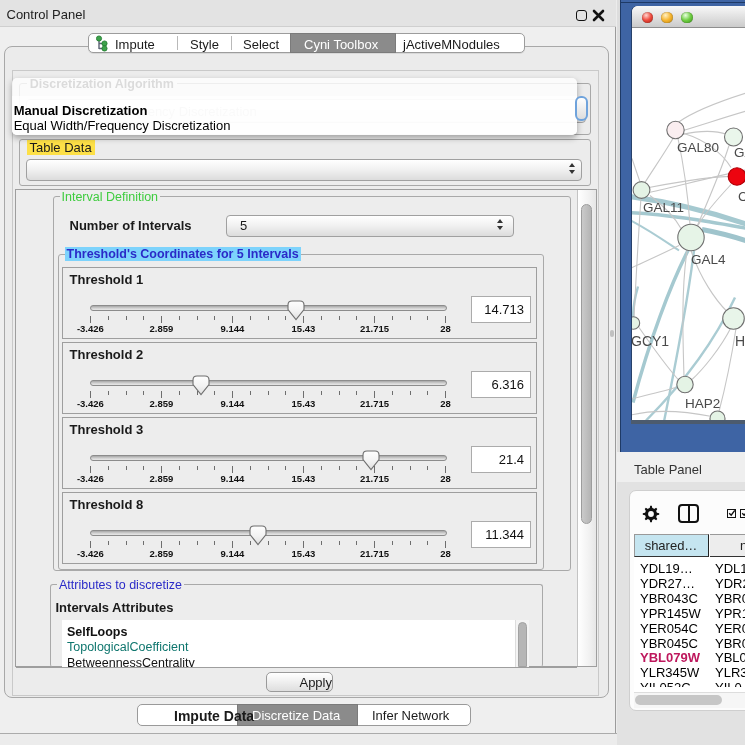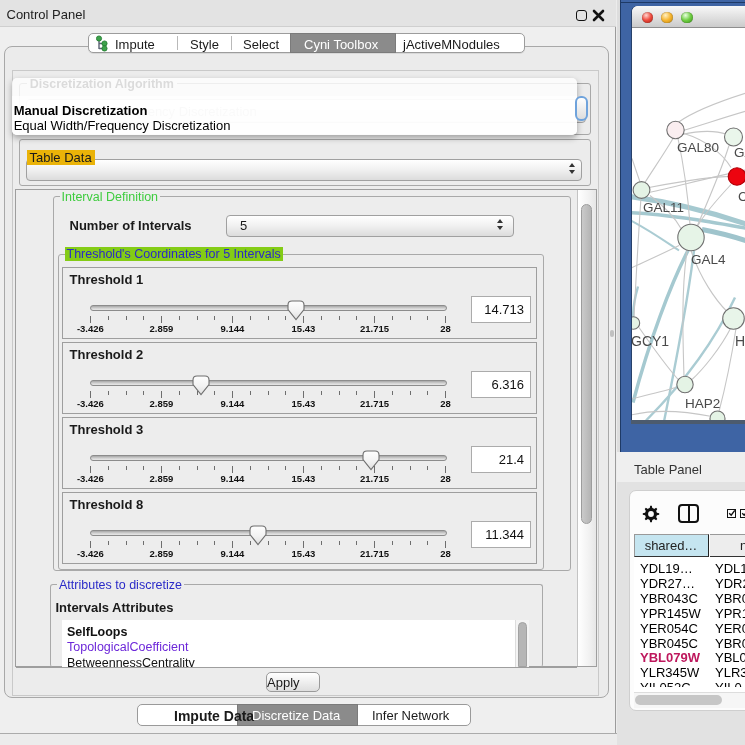--- a/index.html
+++ b/index.html
@@ -35,40 +35,40 @@
 <div class="abs" style="left:190px;top:36.5px;font-size:13px;color:#1A1A1A;font-weight:500;white-space:nowrap;">Style</div>
 <div class="abs" style="left:243px;top:36.5px;font-size:13px;color:#1A1A1A;font-weight:500;white-space:nowrap;">Select</div>
 <div class="abs" style="left:304px;top:36.5px;font-size:13px;color:#FFF;font-weight:500;white-space:nowrap;">Cyni Toolbox</div>
 <div class="abs" style="left:403px;top:36.5px;font-size:13px;color:#1A1A1A;font-weight:500;white-space:nowrap;">jActiveMNodules</div>
 <div class="abs" style="left:11.5px;top:69.5px;width:587px;height:626px;background:#ECECEC;border:1px solid #C9C9C9;"></div>
 <div class="abs" style="left:18.5px;top:83px;width:572px;height:52px;border:1px solid #A8A8A8;border-radius:3px;"></div>
 <div class="abs" style="left:26.8px;top:76.5px;font-size:12.5px;color:#4A4A4A;font-weight:700;white-space:nowrap;background:#ECECEC;padding:0 3px;z-index:2;">Discretization Algorithm</div>
 <div class="abs combo" style="left:26px;top:98.5px;width:560px;height:24px;"></div>
 <div class="abs" style="left:40px;top:103.5px;font-size:13px;color:#8A8A8A;font-weight:400;white-space:nowrap;z-index:1;">Equal Width/Frequency Discretization</div>
 <div class="abs" style="left:18.5px;top:139px;width:572px;height:47px;border:1px solid #A8A8A8;border-radius:3px;"></div>
-<div class="abs" style="left:26.5px;top:150px;font-size:13px;color:#1A1A1A;font-weight:400;white-space:nowrap;background:#eab308;padding:0 3px;z-index:2;text-align:center;">Table Data</div>
+<div class="abs" style="left:26.5px;top:140px;font-size:13px;color:#1A1A1A;font-weight:400;white-space:nowrap;background:#fde047;padding:0 3px;z-index:2;text-align:center;">Table Data</div>
 <div class="abs combo" style="left:26px;top:158.5px;width:556px;height:22px;"></div>
 <div class="abs carets" style="left:569px;top:163px;">
       <div class="up"></div>
       <div class="dn"></div>
     </div>
 <div class="abs" style="left:14.5px;top:188.5px;width:582px;height:478.5px;background:#EDEDED;border:1px solid #9E9E9E;"></div>
 <div class="abs" style="left:576.5px;top:189.5px;width:19.5px;height:476.5px;background:linear-gradient(90deg,#FFFFFF,#F2F2F2 60%,#E6E6E6);border-left:1px solid #C4C4C4;"></div>
 <div class="abs" style="left:580.5px;top:204px;width:11px;height:320px;background:linear-gradient(90deg,#CACACA,#B4B4B4);border:1px solid #9C9C9C;border-radius:5.5px;"></div>
 <div class="abs" style="left:53px;top:196px;width:518px;height:375px;border:1px solid #A9A9A9;border-radius:3px;"></div>
 <div class="abs" style="left:59.5px;top:189.5px;font-size:12.5px;color:#3ECC3E;font-weight:400;white-space:nowrap;background:#EDEDED;padding:0 2px;z-index:2;">Interval Definition</div>
 <div class="abs" style="left:69.5px;top:217.5px;font-size:13px;color:#1A1A1A;font-weight:700;white-space:nowrap;">Number of Intervals</div>
 <div class="abs combo" style="left:226px;top:214.5px;width:288px;height:22px;"></div>
 <div class="abs" style="left:240px;top:217.5px;font-size:13px;color:#1A1A1A;font-weight:400;white-space:nowrap;">5</div>
 <div class="abs carets" style="left:497px;top:219px;">
       <div class="up"></div>
       <div class="dn"></div>
     </div>
 <div class="abs" style="left:57.5px;top:253.5px;width:486px;height:316.5px;border:1px solid #A9A9A9;border-radius:3px;"></div>
-<div class="abs" style="left:64.5px;top:247px;font-size:12.5px;color:#2A2AC8;font-weight:400;white-space:nowrap;background:#84cc16;padding:0 2px;z-index:2;">Threshold's Coordinates for 5 Intervals</div>
+<div class="abs" style="left:64.5px;top:247px;font-size:12.5px;color:#2A2AC8;font-weight:700;white-space:nowrap;background:#7dd3fc;padding:0 2px;z-index:2;">Threshold's Coordinates for 5 Intervals</div>
 <div class="abs" style="left:61.5px;top:266.5px;width:475px;height:72.5px;background:#EDEDED;border:1px solid #9E9E9E;"></div>
 <div class="abs" style="left:69.5px;top:272.0px;font-size:13px;color:#1A1A1A;font-weight:700;white-space:nowrap;">Threshold 1</div>
 <div class="abs" style="left:90px;top:305.0px;width:357px;height:5.5px;border:1px solid #8C8C8C;border-radius:3px;background:linear-gradient(#A6A6A6,#D2D2D2 55%,#E8E8E8);"></div>
 <div class="abs" style="left:90px;top:316.0px;width:357px;height:6.5px;background:repeating-linear-gradient(90deg,#6E6E6E 0 1px,transparent 1px 71.02px);"></div>
 <div class="abs" style="left:90px;top:316.0px;width:357px;height:3.5px;background:repeating-linear-gradient(90deg,#6E6E6E 0 1px,transparent 1px 17.755px);"></div>
 <div class="abs" style="left:90.4px;top:323.0px;font-size:9.5px;color:#111;font-weight:700;white-space:nowrap;transform:translateX(-50%);">-3.426</div>
 <div class="abs" style="left:161.42000000000002px;top:323.0px;font-size:9.5px;color:#111;font-weight:700;white-space:nowrap;transform:translateX(-50%);">2.859</div>
 <div class="abs" style="left:232.44px;top:323.0px;font-size:9.5px;color:#111;font-weight:700;white-space:nowrap;transform:translateX(-50%);">9.144</div>
 <div class="abs" style="left:303.46000000000004px;top:323.0px;font-size:9.5px;color:#111;font-weight:700;white-space:nowrap;transform:translateX(-50%);">15.43</div>
 <div class="abs" style="left:374.48px;top:323.0px;font-size:9.5px;color:#111;font-weight:700;white-space:nowrap;transform:translateX(-50%);">21.715</div>
@@ -152,27 +152,27 @@
       </defs>
 <path d="M1 5 Q1 1 5 1 L13 1 Q17 1 17 5 L17 9.5 L9 19.5 L1 9.5 Z" fill="url(#tg491.5)" stroke="#6E6E6E" stroke-width="1.1"></path>
     </svg>
 <div class="abs" style="left:471px;top:521.0px;width:60px;height:27px;background:#FFF;border:1px solid #ABABAB;"></div>
 <div class="abs" style="left:471px;top:521.0px;font-size:13px;color:#111;font-weight:400;white-space:nowrap;width:53px;text-align:right;line-height:27px;">11.344</div>
 <div class="abs" style="left:49.5px;top:584px;width:493px;height:83px;border:1px solid #A9A9A9;border-radius:3px;border-bottom:none;"></div>
 <div class="abs" style="left:57px;top:577.5px;font-size:12.5px;color:#2A2AC8;font-weight:400;white-space:nowrap;background:#EDEDED;padding:0 2px;z-index:2;">Attributes to discretize</div>
 <div class="abs" style="left:55.5px;top:599.5px;font-size:13px;color:#1A1A1A;font-weight:700;white-space:nowrap;">Intervals Attributes</div>
 <div class="abs" style="left:61.5px;top:620px;width:467px;height:46.5px;background:#FFF;"></div>
 <div class="abs" style="left:67px;top:624.5px;font-size:12.5px;color:#111;font-weight:700;white-space:nowrap;">SelfLoops</div>
-<div class="abs" style="left:67px;top:640px;font-size:12.5px;color:#6d28d9;font-weight:400;white-space:nowrap;">TopologicalCoefficient</div>
+<div class="abs" style="left:67px;top:640px;font-size:12.5px;color:#0f766e;font-weight:400;white-space:nowrap;">TopologicalCoefficient</div>
 <div class="abs" style="left:67px;top:655.5px;font-size:12.5px;color:#111;font-weight:400;white-space:nowrap;">BetweennessCentrality</div>
 <div class="abs" style="left:515px;top:620px;width:13.5px;height:46.5px;background:#F4F4F4;border-left:1px solid #DDD;"></div>
 <div class="abs" style="left:518px;top:621.5px;width:9px;height:45px;background:#B6B6B6;border:1px solid #A2A2A2;border-radius:4.5px 4.5px 0 0;"></div>
 <div class="abs" style="left:15.5px;top:667.5px;width:561px;height:4px;background:#ECECEC;z-index:2;"></div>
 <div class="abs" style="left:15.5px;top:666.5px;width:561px;height:1px;background:#9E9E9E;z-index:2;"></div>
-<div class="abs" style="left:266px;top:671.5px;width:54px;height:20.5px;background:linear-gradient(#FFFFFF,#EFEFEF 50%,#DEDEDE);border:1px solid #9A9A9A;border-radius:5px;text-align:left;line-height:19px;font-size:13px;color:#1A1A1A;">Apply</div>
+<div class="abs" style="left:266px;top:671.5px;width:67px;height:20.5px;background:linear-gradient(#FFFFFF,#EFEFEF 50%,#DEDEDE);border:1px solid #9A9A9A;border-radius:5px;text-align:right;line-height:19px;font-size:13px;color:#1A1A1A;">Apply</div>
 <div class="abs" style="left:137px;top:704px;width:334px;height:21.5px;background:#FFF;border:1px solid #9A9A9A;border-radius:5px;"></div>
 <div class="abs" style="left:236.5px;top:704px;width:121px;height:21.5px;background:#8B8B8B;border:1px solid #7B7B7B;"></div>
 <div class="abs" style="left:150px;top:708px;font-size:14px;color:#1A1A1A;font-weight:700;white-space:nowrap;margin-left:24px;">Impute Data</div>
 <div class="abs" style="left:252px;top:708px;font-size:13px;color:#FFF;font-weight:500;white-space:nowrap;">Discretize Data</div>
 <div class="abs" style="left:372px;top:708px;font-size:13px;color:#1A1A1A;font-weight:500;white-space:nowrap;">Infer Network</div>
 <div class="abs" style="left:12px;top:78px;width:564.5px;height:56.5px;background:rgba(255,255,255,0.8);border-radius:5px;box-shadow:0 3px 6px rgba(0,0,0,0.32);z-index:10;"></div>
 <div class="abs" style="left:12px;top:96px;width:564.5px;height:38.5px;background:rgba(255,255,255,0.75);border-radius:0 0 5px 5px;z-index:10;"></div>
 <div class="abs" style="left:13.7px;top:102.5px;font-size:13px;color:#000;font-weight:700;white-space:nowrap;z-index:11;text-align:right;">Manual Discretization</div>
 <div class="abs" style="left:13.7px;top:117.8px;font-size:13px;color:#000;font-weight:400;white-space:nowrap;z-index:11;">Equal Width/Frequency Discretization</div>
 <div class="abs" style="left:574.5px;top:95.5px;width:13px;height:25px;border:2.5px solid #6FA3DC;border-radius:6px;background:linear-gradient(#FFF,#DDD);z-index:12;"></div>

